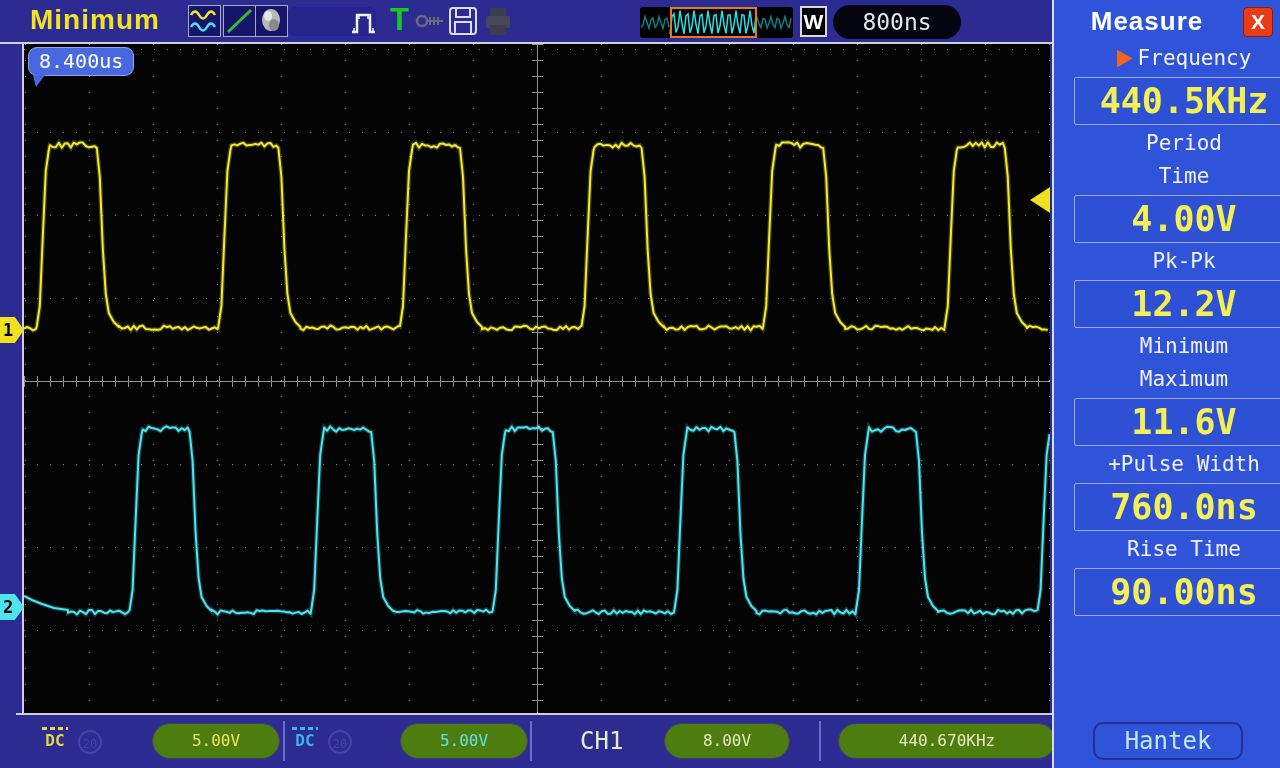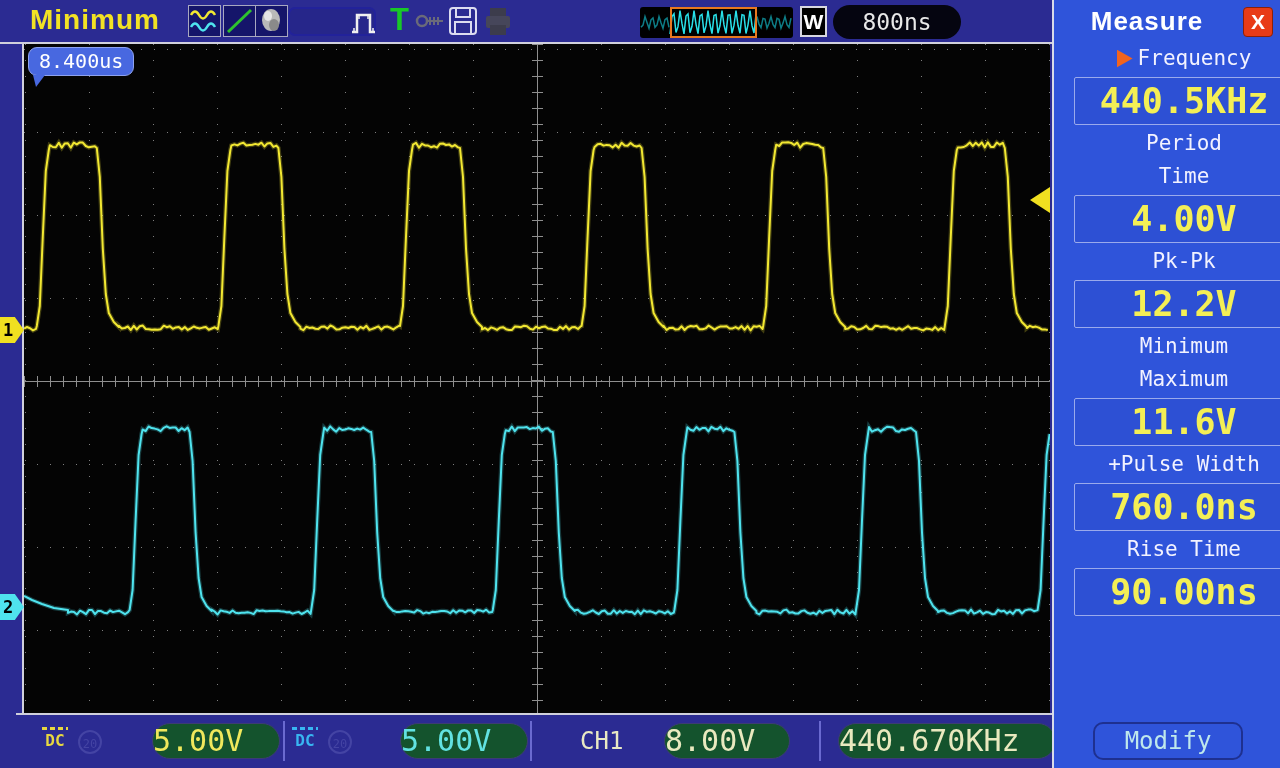--- a/index.html
+++ b/index.html
@@ -43,22 +43,22 @@
   .delay-tag:after{content:"";position:absolute;left:4px;top:100%;width:0;height:0;
              border:9px solid transparent;border-top:12px solid #4868e0;border-left-width:3px;border-right-width:9px;}
   .chtag{position:absolute;left:0;width:24px;height:26px;color:#000;font-weight:bold;font-size:17px;
          line-height:26px;padding-left:3px;box-sizing:border-box;
          clip-path:polygon(0 0,62% 0,100% 50%,62% 100%,0 100%);}
   .trig-arrow{position:absolute;right:0;top:143px;width:20px;height:26px;background:#f0e020;
          clip-path:polygon(100% 0,100% 100%,0 50%);}
   
   .bottombar{position:absolute;left:16px;top:713px;width:1052px;height:59px;background:#2b2b92;}
   .bottombar .hline{position:absolute;left:0;top:0;width:100%;height:2px;background:#d0d0dc;}
-  .pill{position:absolute;top:10px;height:36px;background:#14532d;border-radius:18px;border:1px solid #3c3c74;
-        box-sizing:border-box;font-size:30px;line-height:34px;}
+  .pill{position:absolute;top:10px;height:36px;background:#4d7c0f;border-radius:18px;border:1px solid #3c3c74;
+        box-sizing:border-box;font-size:16px;text-align:center;line-height:34px;}
   .dcicon{position:absolute;top:12px;width:30px;height:32px;}
   .dcicon .dash{height:3px;width:26px;margin:2px auto 2px auto;}
   .dcicon .dctx{text-align:center;font-weight:bold;font-size:16px;line-height:18px;}
   .bwcirc{position:absolute;top:17px;width:24px;height:24px;border:2px solid #4444a4;border-radius:50%;
           color:#4444a4;font-size:12px;text-align:center;line-height:24px;box-sizing:border-box;}
   .divider{position:absolute;top:8px;width:2px;height:40px;background:#6a6ad0;}
   .trig-src{position:absolute;top:14px;color:#e9e9c4;font-size:24px;}
   
   .panel{position:absolute;left:1052px;top:0;width:228px;height:768px;background:#2f54da;
          border-left:2px solid #d8dce8;box-sizing:border-box;}
@@ -275,16 +275,16 @@
           </div>
           <div class="mvalue">760.0ns</div>
         </div>
         <div class="mrow">
           <div class="mlabel">
             <span>Rise Time</span>
           </div>
           <div class="mvalue">90.00ns</div>
         </div>
       </div>
-    <div class="modify">Modify</div>
+    <div class="modify">Hantek</div>
   </div>
 
 </div>
 
 </body></html>

